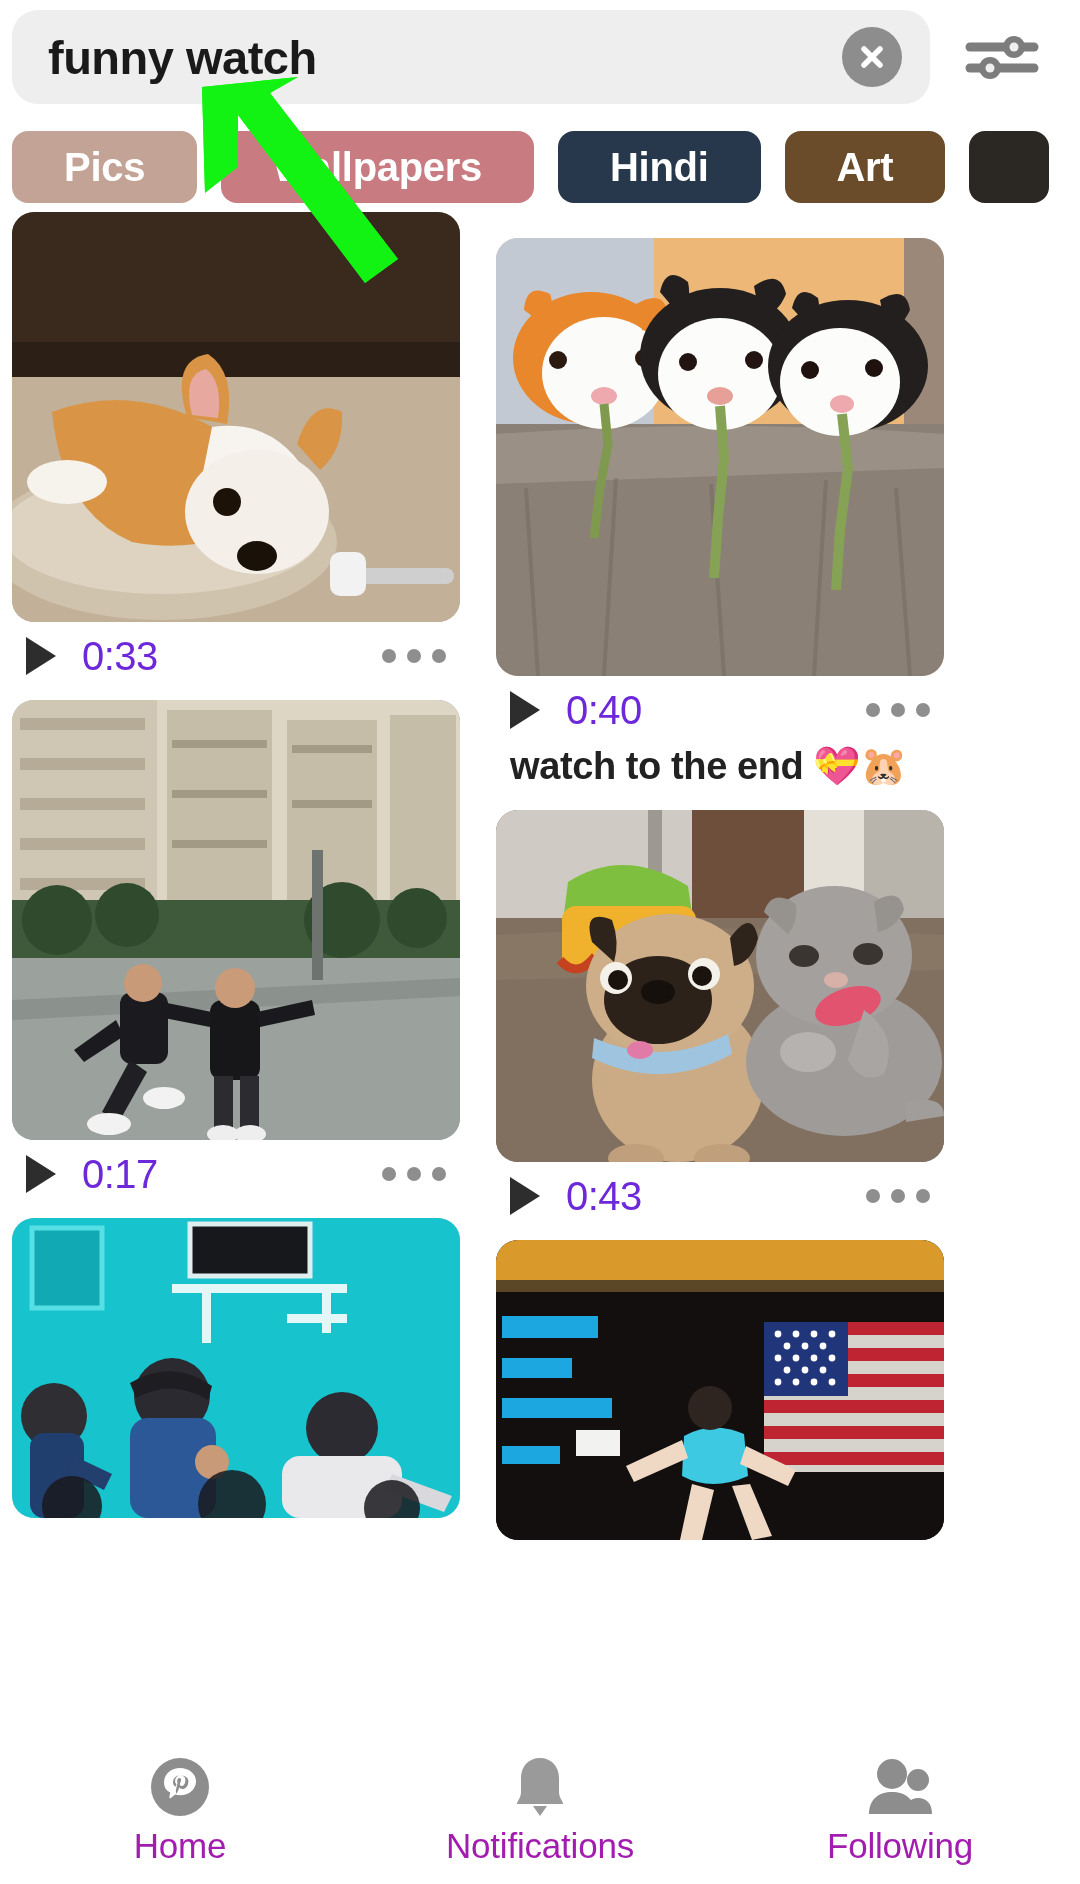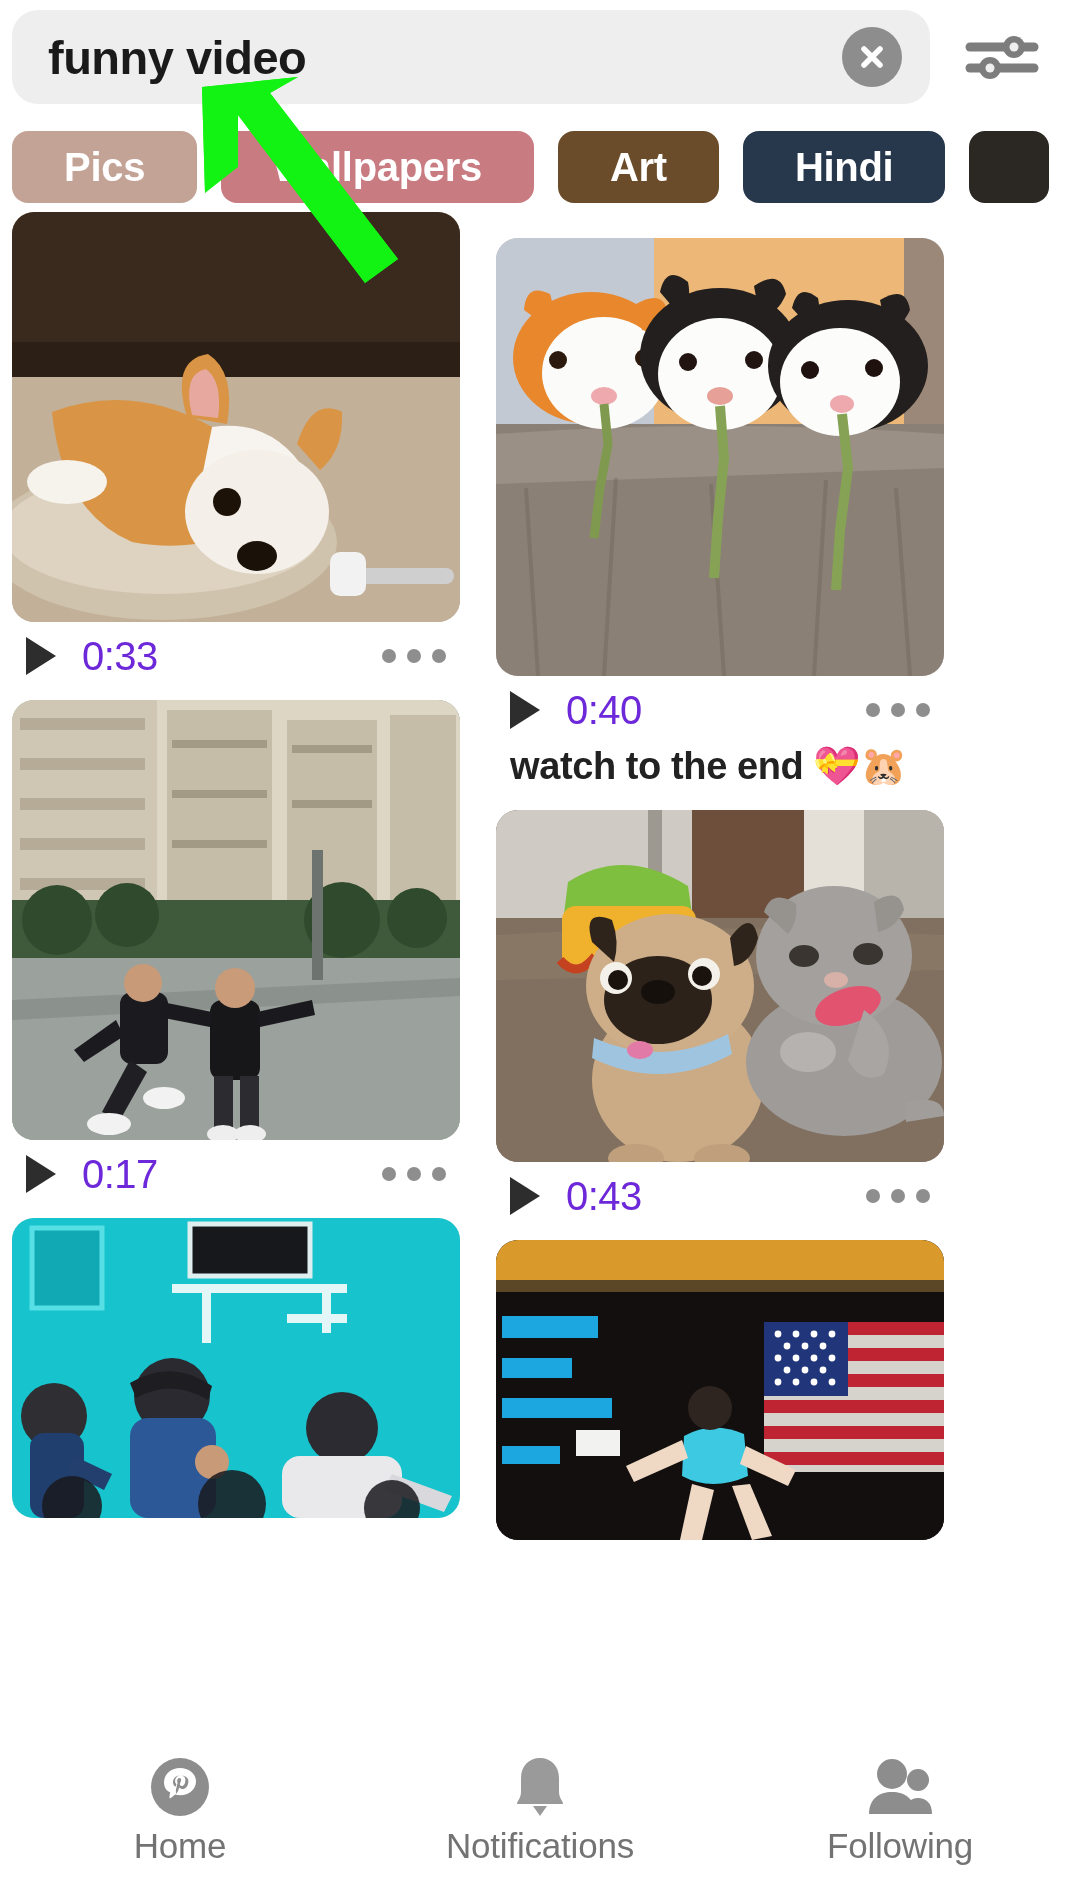--- a/index.html
+++ b/index.html
@@ -90,36 +90,36 @@
     position:absolute; left:0; bottom:0;
     width:1080px; height:144px;
     background:rgba(255,255,255,0.90);
     display:flex; align-items:flex-start;
   }
   .nav-item {
     flex:1; display:flex; flex-direction:column;
     align-items:center; padding-top:16px;
   }
   .nav-label {
-    font-size:35px; color:#737373; margin-top:8px;
+    font-size:35px; color:#a21caf; margin-top:8px;
     letter-spacing:-0.2px;
   }
   .nav-ico { height:62px; display:flex; align-items:center; justify-content:center; }
 
   
   #green-arrow {
     position:absolute; left:150px; top:55px;
     width:280px; height:230px; pointer-events:none;
   }
 </style>
 </head>
 <body>
 
 <div id="search-bar">
-  <div id="search-input-text" placeholder="Search for ideas">funny video</div>
+  <div id="search-input-text" placeholder="Search for ideas">funny watch</div>
   <div id="clear-btn">
     <svg width="32" height="32" viewBox="0 0 32 32">
       <path d="M8 8 L24 24 M24 8 L8 24" stroke="#ffffff" stroke-width="5.5" stroke-linecap="round"></path>
     </svg>
   </div>
 </div>
 
 <div id="filter-btn">
   <svg width="74" height="52" viewBox="0 0 74 52">
     <g fill="none" stroke="#7d7d7d" stroke-width="9" stroke-linecap="round">
@@ -133,25 +133,25 @@
   </svg>
 </div>
 
 <div id="chips-row">
   <div class="chip" style="background: rgb(196, 163, 151);">
     <span>Pics</span>
   </div>
   <div class="chip" style="background: rgb(201, 123, 130);">
     <span>Wallpapers</span>
   </div>
+  <div class="chip" style="background: rgb(39, 56, 77);">
+    <span>Hindi</span>
+  </div>
   <div class="chip" style="background: rgb(107, 76, 42);">
     <span>Art</span>
-  </div>
-  <div class="chip" style="background: rgb(39, 56, 77);">
-    <span>Hindi</span>
   </div>
   <div class="chip" style="padding: 0px 40px; background: rgb(43, 39, 34);">
     <span></span>
   </div>
 </div>
 
 <div id="grid">
 
   <div class="col">
 

